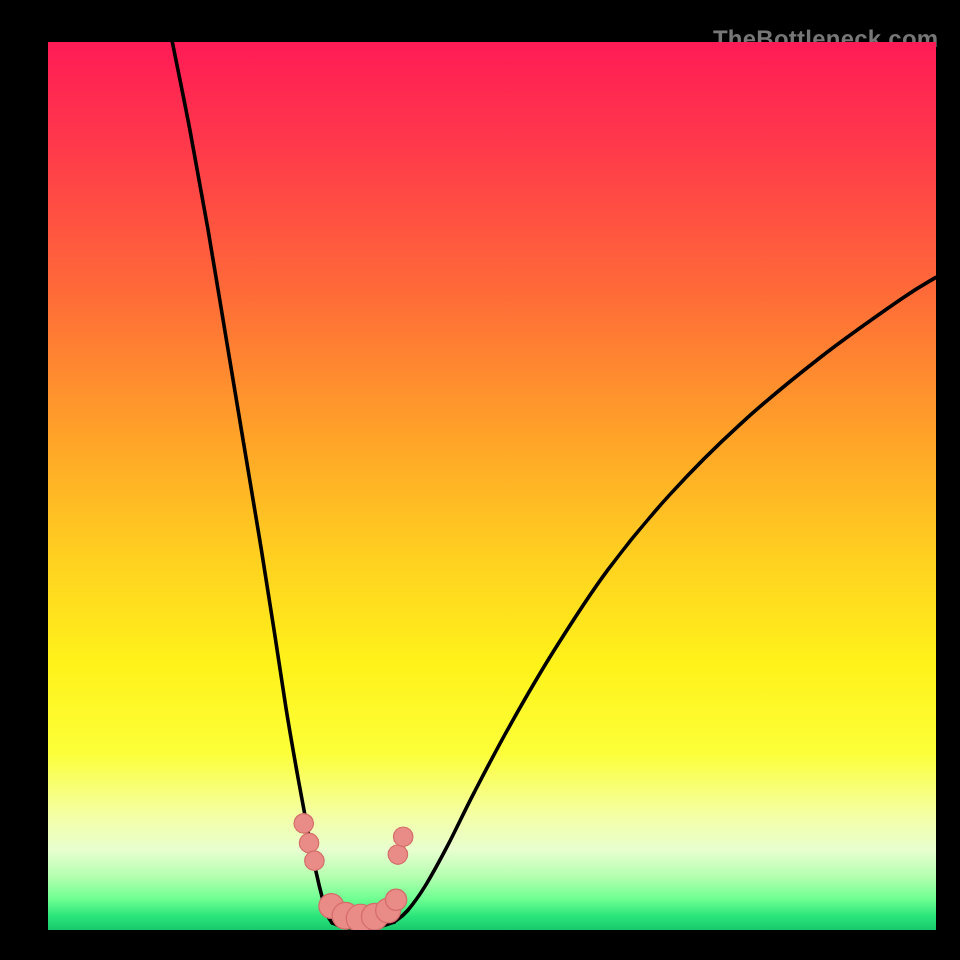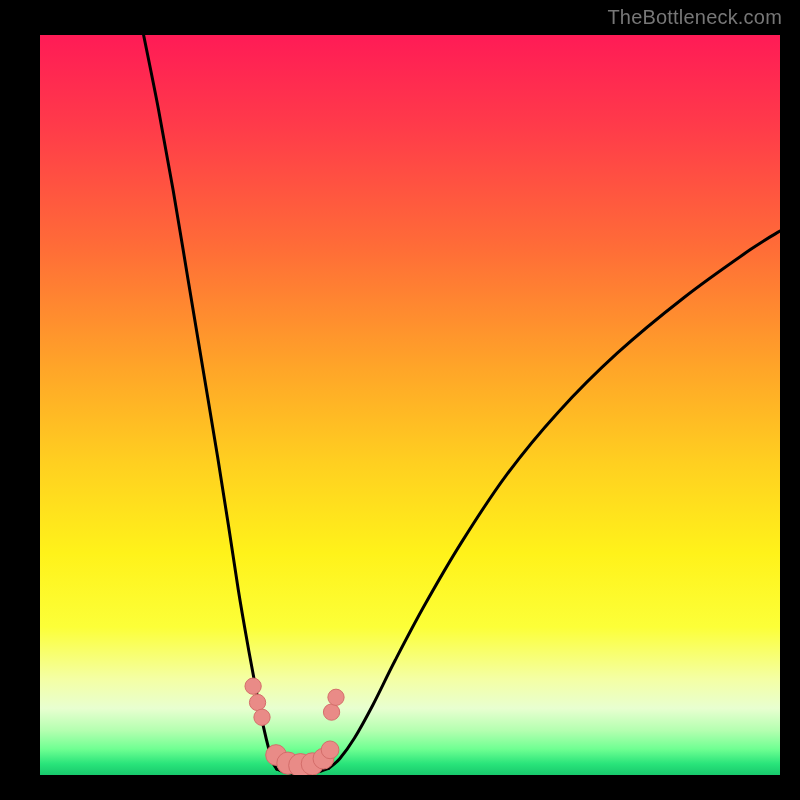--- a/index.html
+++ b/index.html
@@ -40,26 +40,26 @@
       #f4ffa4 87%,
       #e8ffd0 91%,
       #b4ffb0 94%,
       #6fff92 96.5%,
       #29e47a 98.5%,
       #18c86c 100%
     );
   }
   .attribution {
     position: absolute;
-    top: 6px;
+    top: 22px;
     right: 18px;
     color: #777;
     font-size: 20px;
     letter-spacing: 0.2px;
-    font-weight: 400;
+    font-weight: 700;
   }
   svg.curves {
     position: absolute;
     left: 0; top: 0;
     width: 740px; height: 740px;
   }
 </style>
 </head>
 <body>
 

